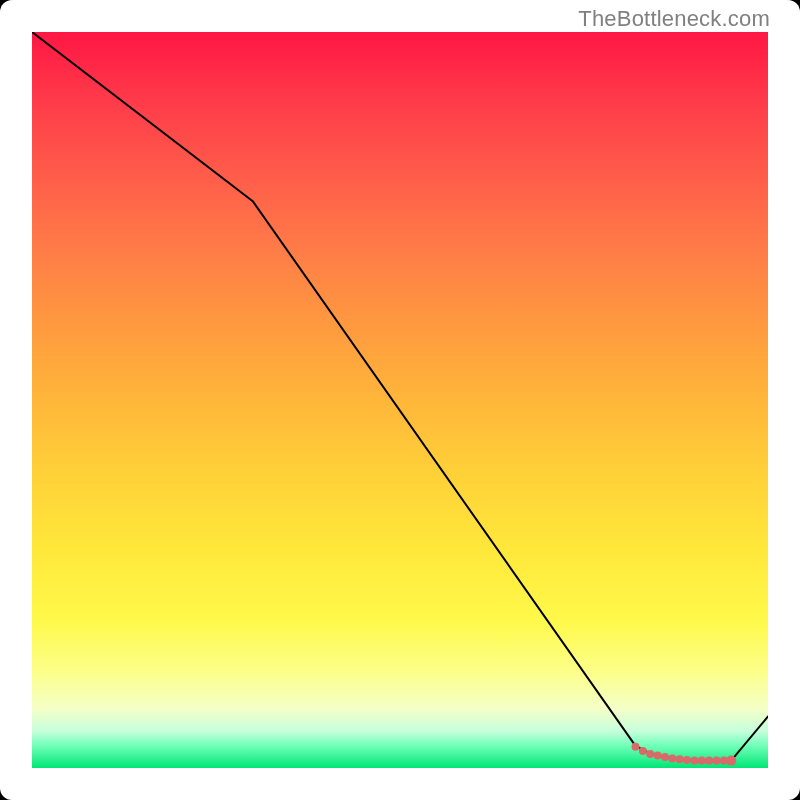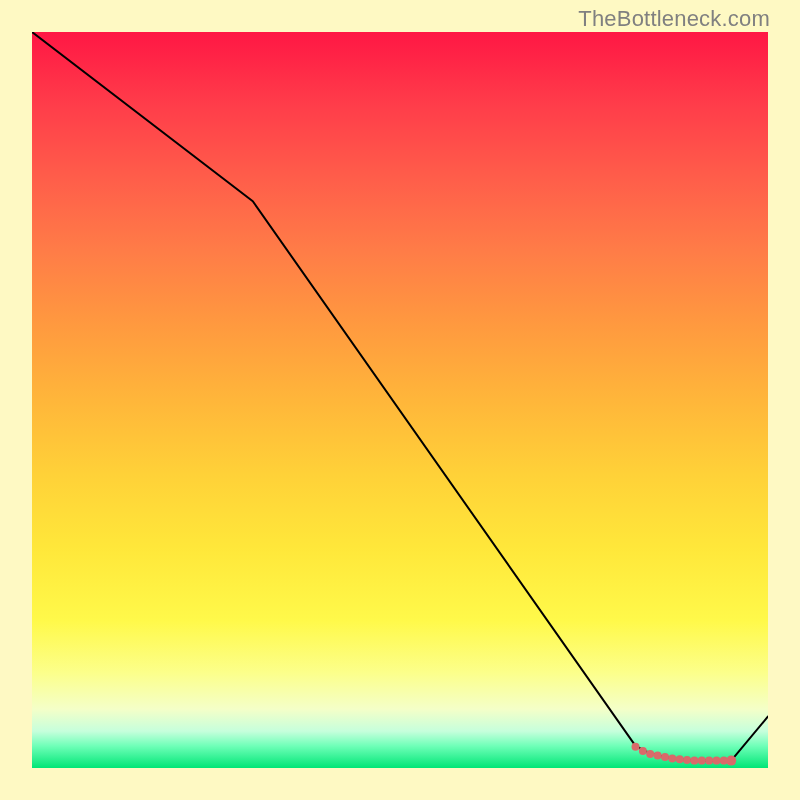--- a/index.html
+++ b/index.html
@@ -1,21 +1,22 @@
 <!DOCTYPE html>
 <html><head>
 <meta charset="utf-8">
 <style>
   * { margin: 0; padding: 0; box-sizing: border-box; }
   html, body { width: 800px; height: 800px; overflow: hidden; background: #000; }
   .chart-container {
     position: relative;
     width: 800px;
     height: 800px;
-    background: #fef9c3;
+    background: #ffffff;
+    border-radius: 12px;
   }
   .plot-area {
     position: absolute;
     left: 32px;
     top: 32px;
     width: 736px;
     height: 736px;
     background: linear-gradient(to bottom,
       #ff1744 0%,
       #ff3d4a 10%,

